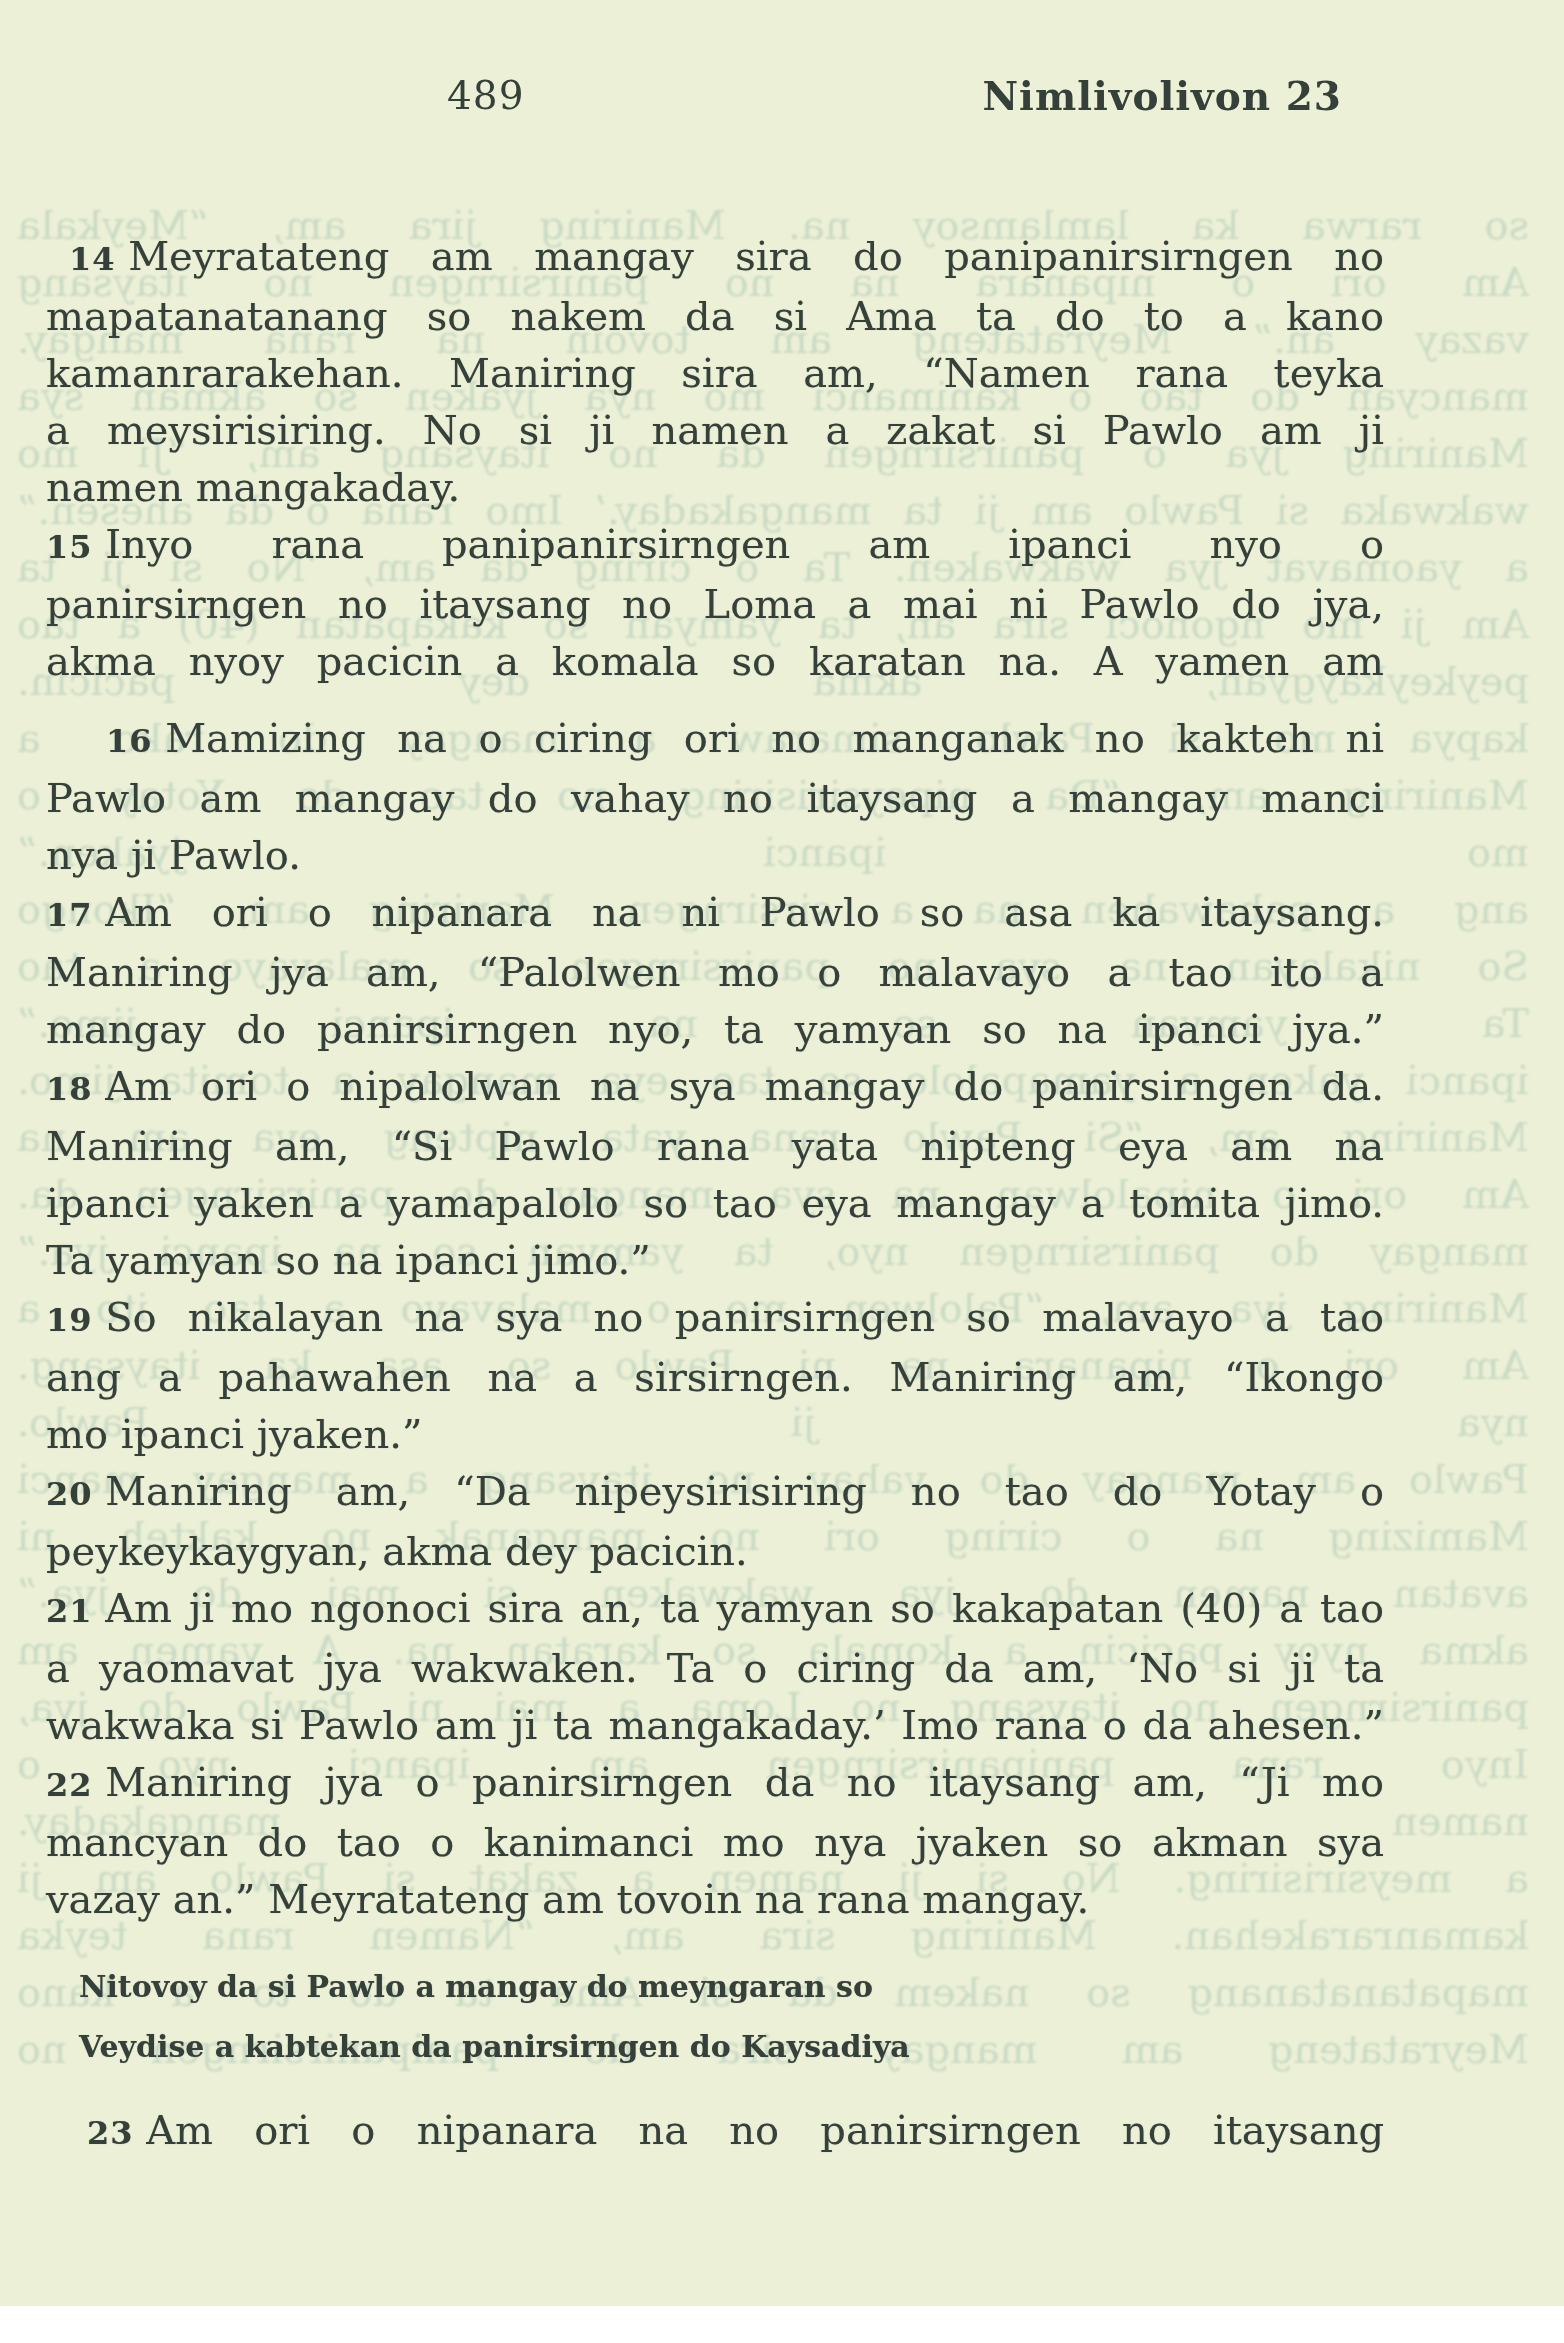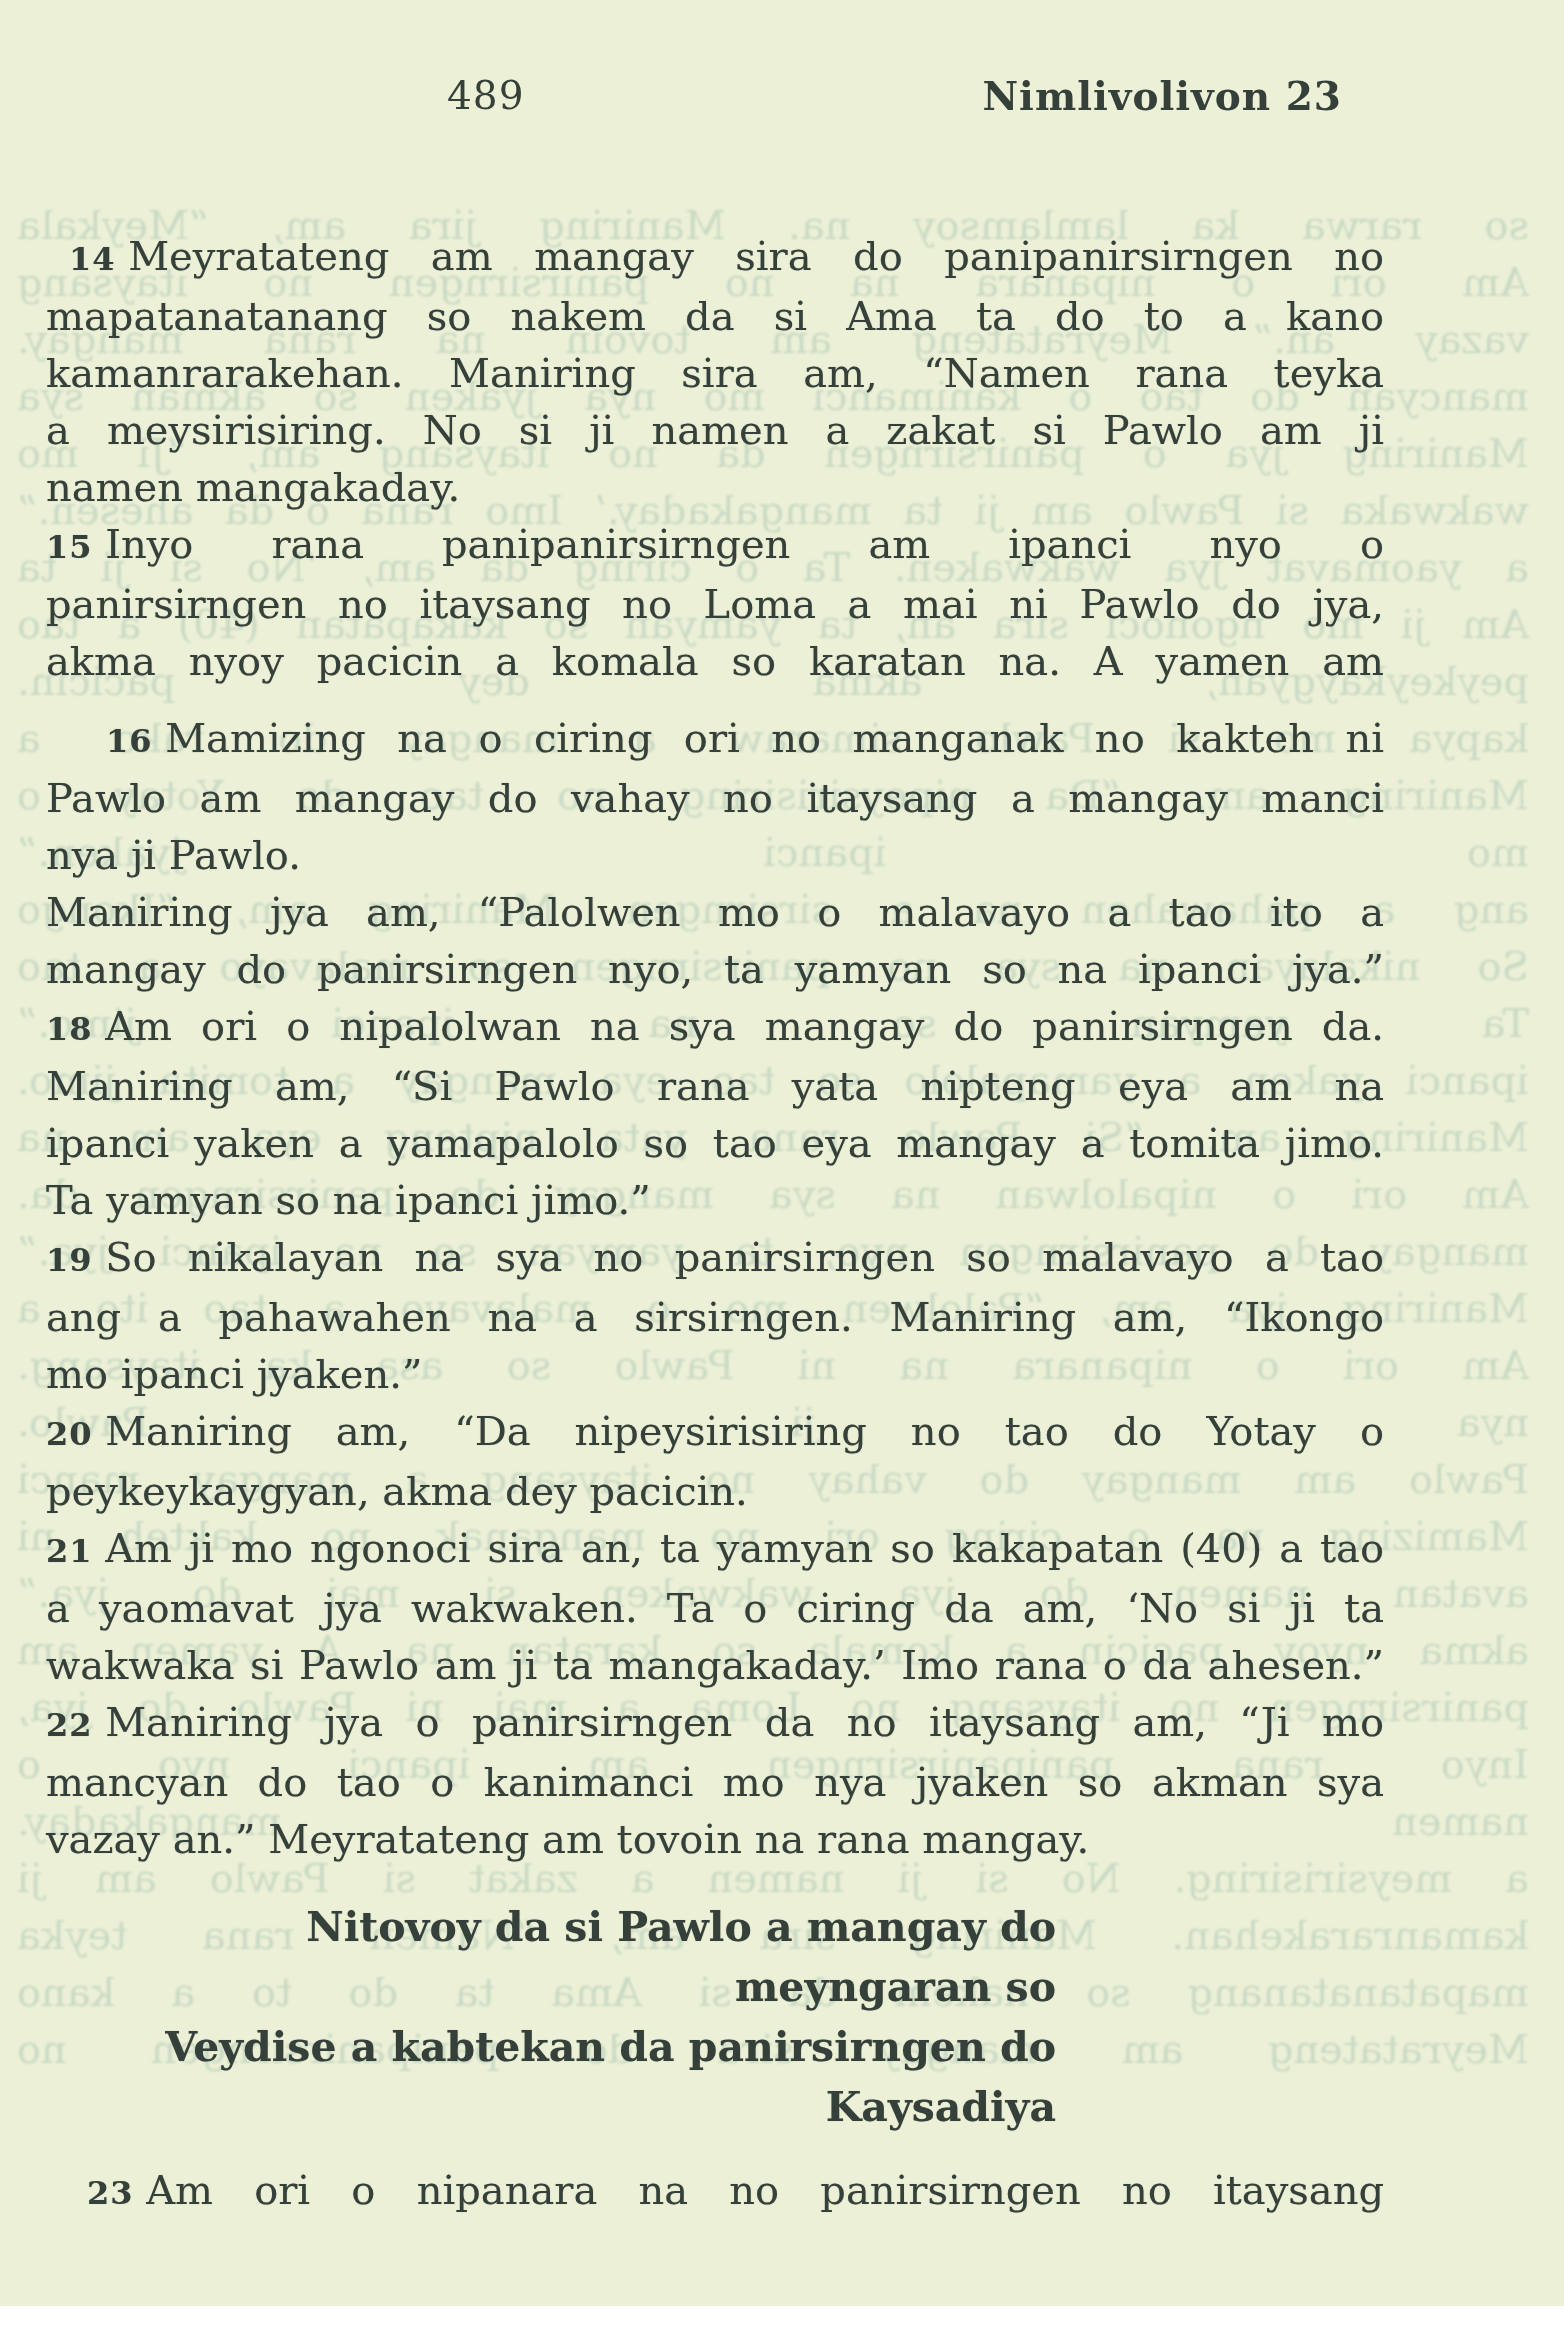--- a/index.html
+++ b/index.html
@@ -48,23 +48,23 @@
   .ind3 { text-indent: 60px; margin-top: 20px; }
   .vnum {
     font-weight: bold;
     font-size: 32px;
     padding-right: 12.6px;
     letter-spacing: 1px;
   }
   .heading {
     margin: 29px 0 25px 33px;
     width: 977px;
-    text-align: right;
+    text-align: left;
     font-weight: bold;
-    font-size: 41px;
+    font-size: 30px;
     line-height: 60px;
     text-shadow: 0 0 1px rgba(46,58,51,0.35);
   }
 </style>
 </head>
 <body>
 
 <div class="page">
   <div class="bleed-layer" id="bleed" aria-hidden="true">
       <div class="line">so rarwa ka lamlamsoy na. Maniring jira am, “Meykala</div>
@@ -113,20 +113,21 @@
         <div class="line">mapatanatanang so nakem da si Ama ta do to a kano</div>
         <div class="line">kamanrarakehan. Maniring sira am, “Namen rana teyka</div>
         <div class="line">a meysirisiring. No si ji namen a zakat si Pawlo am ji</div>
         <div class="line end">namen mangakaday.</div>
         <div class="line"><span class="vnum">15</span>Inyo rana panipanirsirngen am ipanci nyo o</div>
         <div class="line">panirsirngen no itaysang no Loma a mai ni Pawlo do jya,</div>
         <div class="line">akma nyoy pacicin a komala so karatan na. A yamen am</div>
         <div class="line ind3"><span class="vnum">16</span>Mamizing na o ciring ori no manganak no kakteh ni</div>
         <div class="line">Pawlo am mangay do vahay no itaysang a mangay manci</div>
         <div class="line end">nya ji Pawlo.</div>
+        <div class="line"><span class="vnum">17</span>Am ori o nipanara na ni Pawlo so asa ka itaysang.</div>
         <div class="line">Maniring jya am, “Palolwen mo o malavayo a tao ito a</div>
         <div class="line">mangay do panirsirngen nyo, ta yamyan so na ipanci jya.”</div>
         <div class="line"><span class="vnum">18</span>Am ori o nipalolwan na sya mangay do panirsirngen da.</div>
         <div class="line">Maniring am, “Si Pawlo rana yata nipteng eya am na</div>
         <div class="line">ipanci yaken a yamapalolo so tao eya mangay a tomita jimo.</div>
         <div class="line end">Ta yamyan so na ipanci jimo.”</div>
         <div class="line"><span class="vnum">19</span>So nikalayan na sya no panirsirngen so malavayo a tao</div>
         <div class="line">ang a pahawahen na a sirsirngen. Maniring am, “Ikongo</div>
         <div class="line end">mo ipanci jyaken.”</div>
         <div class="line"><span class="vnum">20</span>Maniring am, “Da nipeysirisiring no tao do Yotay o</div>

